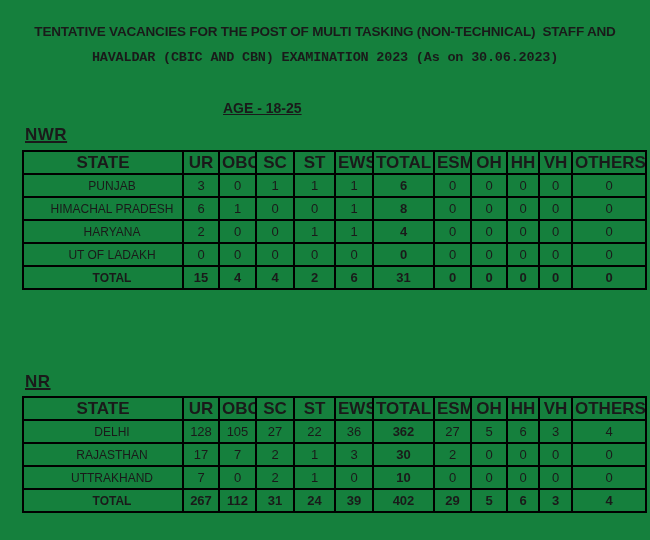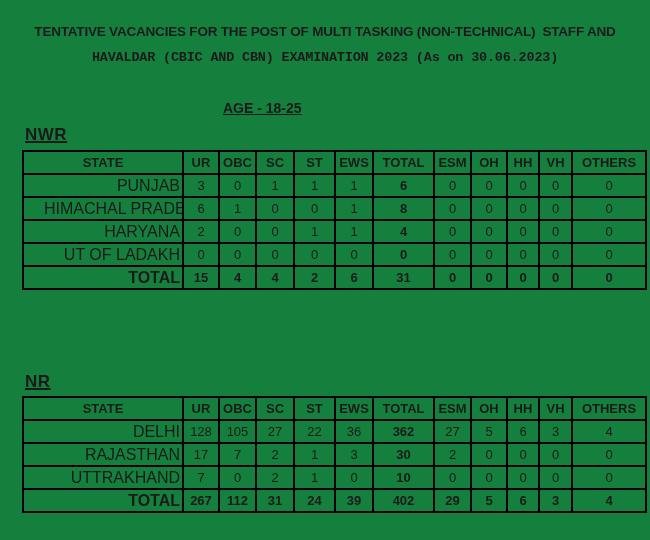--- a/index.html
+++ b/index.html
@@ -26,22 +26,22 @@
   table.vac-table {
     position:absolute; left:22px; width:623px;
     border-collapse:collapse; table-layout:fixed;
   }
   #nwr-table { top:150px; }
   #nr-table  { top:396px; }
   .vac-table th, .vac-table td {
     border:2px solid #000000; height:21px; padding:0 2px;
     text-align:center; font-size:13px; overflow:hidden; white-space:nowrap;
   }
-  .vac-table th { font-size:13px; font-weight:bold; }
-  .vac-table td.state-cell { text-align:right; padding-left:20px; font-size:16px; }
+  .vac-table th { font-size:17px; font-weight:bold; }
+  .vac-table td.state-cell { text-align:center; padding-left:20px; font-size:12px; }
   .vac-table .total-col { font-weight:bold; }
   .vac-table tr.total-row td { font-weight:bold; }
 </style>
 </head>
 <body>
 
 <div class="page">
 
   <div class="title-line" id="title-line-1">TENTATIVE VACANCIES FOR THE POST OF MULTI TASKING (NON-TECHNICAL)  STAFF AND</div>
   <div class="title-line" id="title-line-2">HAVALDAR (CBIC AND CBN) EXAMINATION 2023 (As on 30.06.2023)</div>

